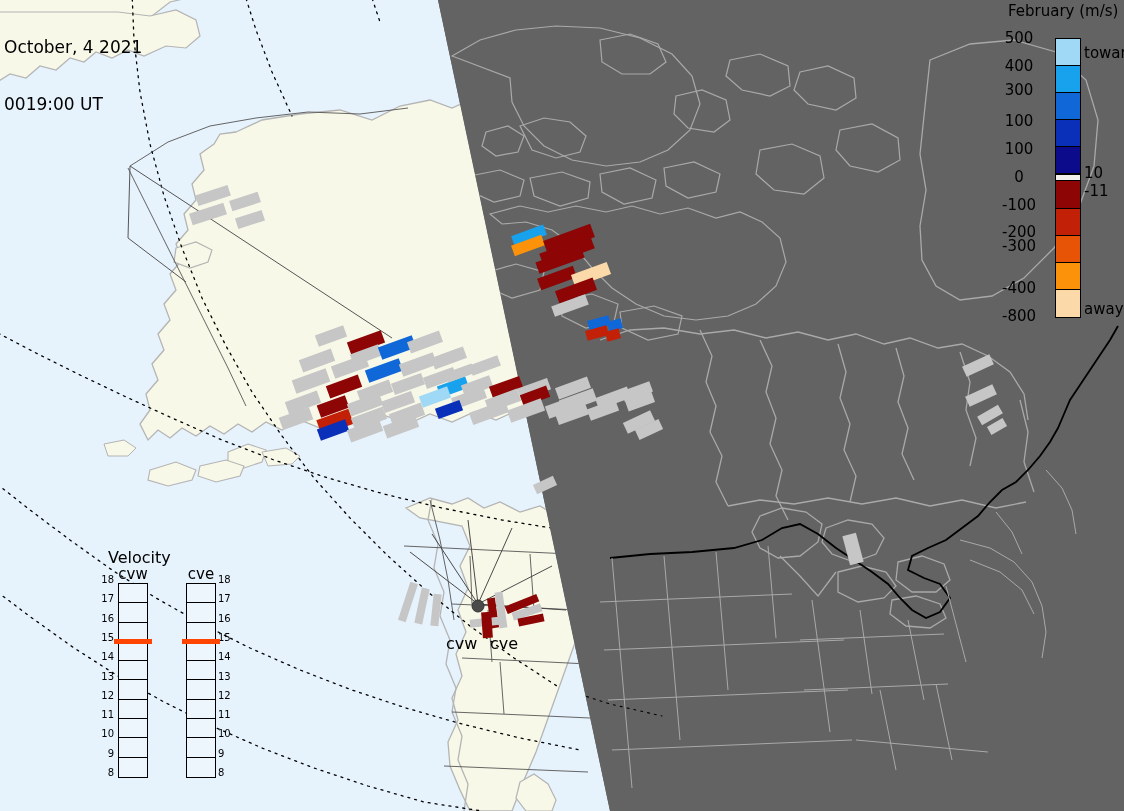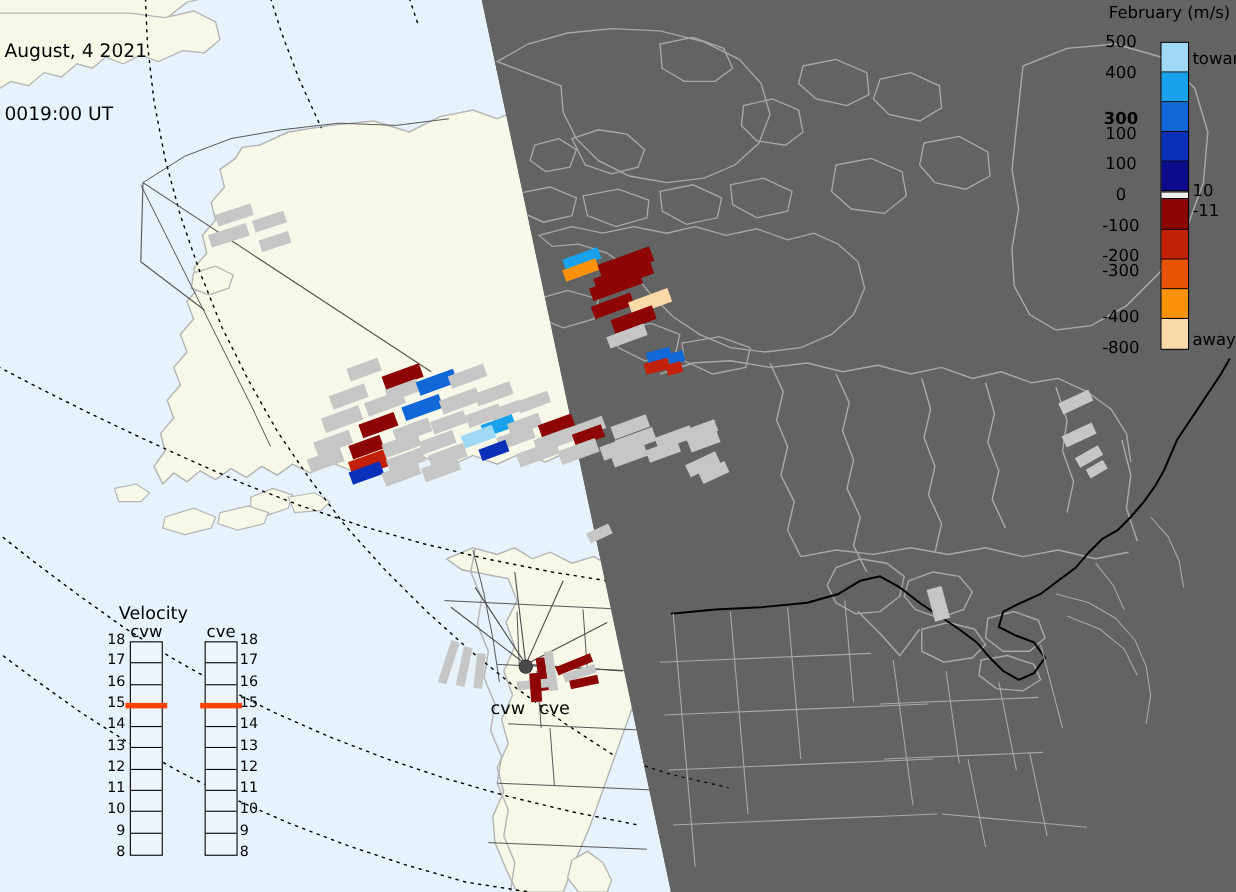--- a/index.html
+++ b/index.html
@@ -18,21 +18,21 @@
   .cb-tickwrap{position:absolute;left:990px;top:0;width:60px;}
   .cb-tlabel{position:absolute;width:58px;text-align:center;color:#000;font-size:15px;}
   .cb-side{position:absolute;left:1084px;color:#000;font-size:15px;white-space:nowrap;}
 
   .freq-title{position:absolute;color:#000;font-size:16px;white-space:nowrap;}
   .freq-col{position:absolute;top:583px;width:30px;height:195px;border:1px solid #000;box-sizing:border-box;background:#eef6fd;}
   .freq-colhdr{position:absolute;top:565px;color:#000;font-size:15px;text-align:center;width:46px;}
   .freq-seg{width:100%;border-bottom:1px solid #000;box-sizing:border-box;height:19.5px;}
   .freq-seg:last-child{border-bottom:none;}
   .freq-mark{position:absolute;height:5px;background:#ff4500;}
-  .freq-num{position:absolute;color:#000;font-size:13px;width:26px;text-align:right;}
+  .freq-num{position:absolute;color:#000;font-size:10px;width:26px;text-align:right;}
   .freq-num.r{text-align:left;}
 
   .site-lbl{position:absolute;color:#000;font-size:16px;white-space:nowrap;}
 </style>
 </head>
 <body>
 
 <div id="stage">
 
   <svg id="mapsvg" viewBox="0 0 1124 811">
@@ -290,42 +290,42 @@
         <rect x="512" y="608" width="30" height="8" fill="#c6c6c6" transform="rotate(-18 527 612)"></rect>
         <rect x="518" y="616" width="26" height="8" fill="#8d0505" transform="rotate(-12 531 620)"></rect>
         <rect x="470" y="618" width="34" height="8" fill="#c6c6c6" transform="rotate(-6 487 622)"></rect>
         <rect x="482" y="612" width="10" height="26" fill="#8d0505" transform="rotate(-4 487 625)"></rect>
       </g>
 
     <circle cx="478" cy="606" r="6" fill="#4a4a4a" stroke="#333" stroke-width="1"></circle>
   </svg>
 
   <div class="ts-block">
-    <span class="ts-line">August, 4 2021</span>
+    <span class="ts-line">October, 4 2021</span>
     <span class="ts-line">0019:00 UT</span>
   </div>
 
   <div class="cb-title">February (m/s)</div>
   <div class="cb-wrap" id="cbWrap">
       <div class="cb-band" style="height: 27.1px; background: rgb(159, 217, 246);"></div>
       <div class="cb-band" style="height: 27.1px; background: rgb(24, 162, 238);"></div>
       <div class="cb-band" style="height: 27.1px; background: rgb(16, 104, 216);"></div>
       <div class="cb-band" style="height: 27.1px; background: rgb(10, 47, 184);"></div>
       <div class="cb-band" style="height: 27.1px; background: rgb(11, 11, 140);"></div>
       <div class="cb-zero" style="background: rgb(242, 240, 234);"></div>
       <div class="cb-band" style="height: 27.1px; background: rgb(141, 5, 5);"></div>
       <div class="cb-band" style="height: 27.1px; background: rgb(194, 32, 7);"></div>
       <div class="cb-band" style="height: 27.1px; background: rgb(232, 84, 6);"></div>
       <div class="cb-band" style="height: 27.1px; background: rgb(251, 146, 9);"></div>
       <div class="cb-band" style="height: 27.1px; background: rgb(251, 217, 168);"></div>
     </div>
   <div class="cb-tickwrap" id="cbTicks">
       <div class="cb-tlabel" style="top: 29px;">500</div>
       <div class="cb-tlabel" style="top: 56.8px;">400</div>
-      <div class="cb-tlabel" style="top: 99px; font-weight: bold;">300</div>
+      <div class="cb-tlabel" style="top: 81px;">300</div>
       <div class="cb-tlabel" style="top: 112.4px;">100</div>
       <div class="cb-tlabel" style="top: 140.2px;">100</div>
       <div class="cb-tlabel" style="top: 168px;">0</div>
       <div class="cb-tlabel" style="top: 195.8px;">-100</div>
       <div class="cb-tlabel" style="top: 223px;">-200</div>
       <div class="cb-tlabel" style="top: 237px;">-300</div>
       <div class="cb-tlabel" style="top: 279.2px;">-400</div>
       <div class="cb-tlabel" style="top: 307px;">-800</div>
     </div>
   <div class="cb-side" id="cbToward" style="top:44px;">toward</div>

